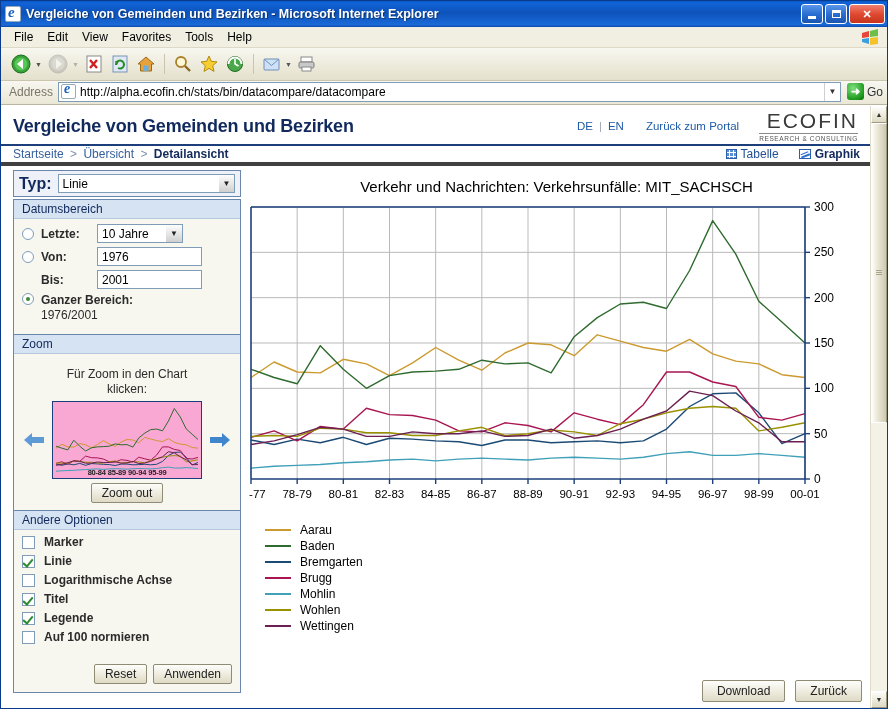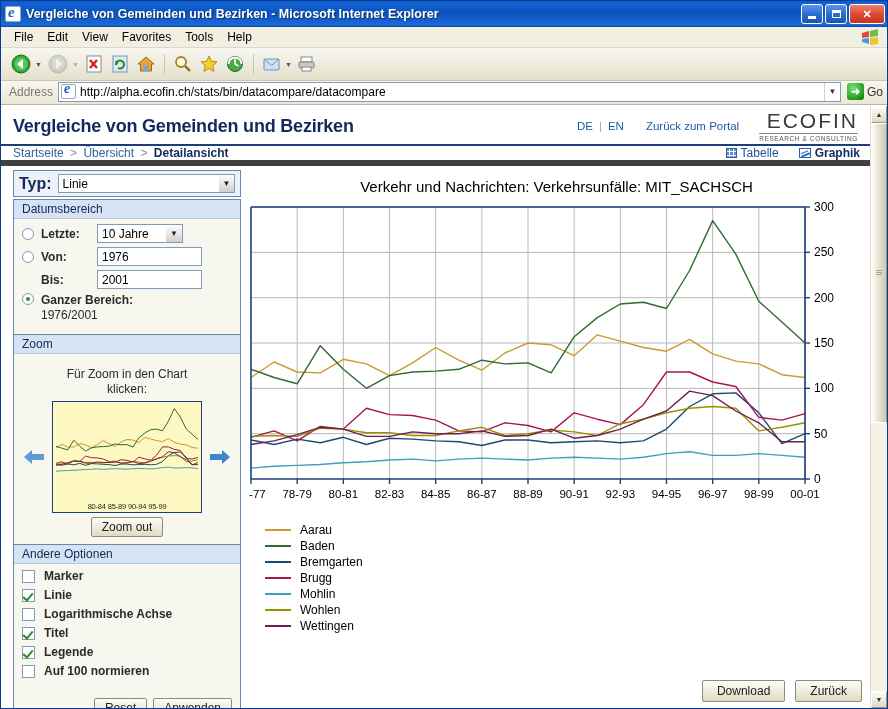--- a/index.html
+++ b/index.html
@@ -186,21 +186,21 @@
   }
   #logo-sub {
     font-size: 6.5px; letter-spacing: .6px; color:#555; margin-top: 2px;
     border-top: 1px solid #8a8a8a; padding-top: 1px;
   }
 
   
   #crumbbar {
     display:flex; align-items:center;
     height: 20px;
-    border-bottom: 6px solid #404040;
+    border-bottom: 4px solid #404040;
     padding: 0 10px 0 12px;
     background: #fff;
   }
   #breadcrumb { flex:1; font-size: 12px; color:#35609e; }
   #breadcrumb .crumb { color:#35609e; cursor:pointer; }
   #breadcrumb .sep { color:#7f92ae; margin:0 3px;}
   #breadcrumb .current { color:#11295c; font-weight:bold; }
   #viewtabs { display:flex; align-items:center; gap: 20px; }
   .viewtab { display:flex; align-items:center; gap:4px; font-size:12px; color:#1f4f96; cursor:pointer;}
   .viewtab.active { font-weight:bold; color:#11295c; }
@@ -288,22 +288,22 @@
   .ganz { display:flex; align-items:flex-start; }
   .ganz .txtblk { line-height: 1.25; }
   .ganz b { font-size:12px; color:#2b2b2b; }
   .ganz span { font-size:12px; color:#2b2b2b; }
 
   
   #zoom-hint { text-align:center; font-size:12px; color:#2b2b2b; line-height:1.25; margin: 8px 0 4px;}
   #zoom-row { display:flex; align-items:center; justify-content:space-between; }
   .zarrow { width: 24px; height:20px; flex:none; cursor:pointer; }
   #thumb {
-    width: 150px; height: 112px; background:#fef9c3;
-    border:1px solid #1c3f7c; position:relative; overflow:hidden;
+    width: 150px; height: 78px; background:#f9a8d4;
+    border:1px solid #1c3f7c; position:relative; overflow:hidden;font-weight:bold;
   }
   #thumb svg { display:block; }
   #thumb-xlabels {
     position:absolute; left:0; right:0; bottom:1px;
     display:flex; justify-content:center; gap:2px;
     font-size:7.5px; color:#222; letter-spacing:-.2px;
   }
   #zoomout-wrap { text-align:center; margin-top: 4px; }
   .btn {
     font-family:"Liberation Sans",sans-serif; font-size:12px;

